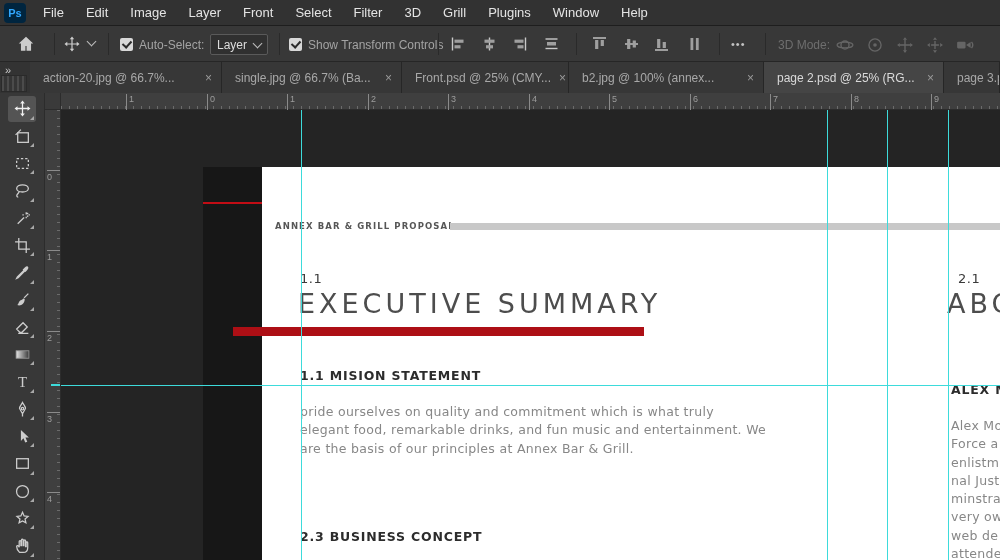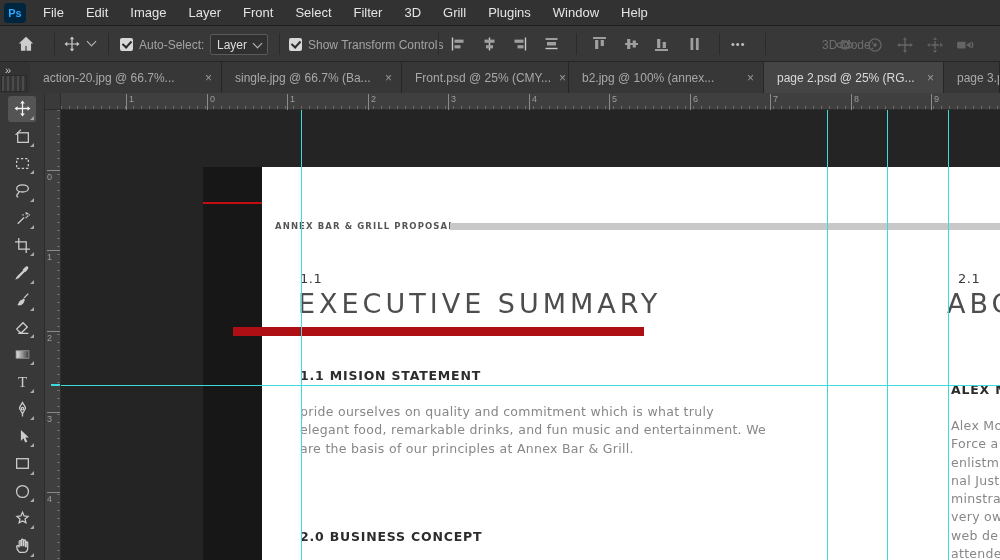--- a/index.html
+++ b/index.html
@@ -201,21 +201,21 @@
   </span>
   <span class="opt-icon" style="left:686px;">
     <svg width="17" height="16" viewBox="0 0 16 16">
         <rect class="bar" x="4" y="2" width="2.8" height="12"></rect>
         <rect class="bar" x="9.4" y="2" width="2.8" height="12"></rect>
       </svg>
   </span>
   <div class="sep" style="left:719px;"></div>
   <span class="dots">•••</span>
   <div class="sep" style="left:765px;"></div>
-  <span class="opt-label grayed" style="left:822px;">3D Mode:</span>
+  <span class="opt-label grayed" style="left:778px;">3D Mode:</span>
   <span class="opt-icon" style="left:836px;">
     <svg width="18" height="18" viewBox="0 0 16 16">
         <circle class="g3" cx="8" cy="8" r="3.6"></circle>
         <ellipse class="g3" cx="8" cy="8" rx="7" ry="2.6"></ellipse>
       </svg>
   </span>
   <span class="opt-icon" style="left:866px;">
     <svg width="18" height="18" viewBox="0 0 16 16">
         <circle class="g3" cx="8" cy="8" r="5.4"></circle>
         <circle class="g3f" cx="8" cy="8" r="1.6"></circle>
@@ -408,21 +408,21 @@
   <div class="sec-num" style="left:239px; top:161px;">1.1</div>
   <div class="sec-title" style="left:237px; top:178px;">EXECUTIVE SUMMARY</div>
   <div id="red-bar" style="background:#ad0f15;"></div>
 
   <div class="sub-head" style="left:239px; top:258px;">1.1 MISION STATEMENT</div>
   <div id="mission-para">
     <div class="body-line">pride ourselves on quality and commitment which is what truly</div>
     <div class="body-line">elegant food, remarkable drinks, and fun music and entertainment. We</div>
     <div class="body-line">are the basis of our principles at Annex Bar &amp; Grill.</div>
   </div>
-  <div class="sub-head" style="left:239px; top:419px;">2.0 BUSINESS CONCEPT</div>
+  <div class="sub-head" style="left:239px; top:419px;">2.3 BUSINESS CONCEPT</div>
 
   <div class="sec-num" style="left:889px; top:161px;margin-left:8px;">2.1</div>
   <div class="sec-title" style="left:886px; top:178px;">ABO</div>
   <div class="sub-head" style="left:890px; top:272px;">ALEX M</div>
   <div id="right-para">
     <div class="body-line">Alex Mo</div>
     <div class="body-line">Force a</div>
     <div class="body-line">enlistm</div>
     <div class="body-line">nal Just</div>
     <div class="body-line">minstra</div>

